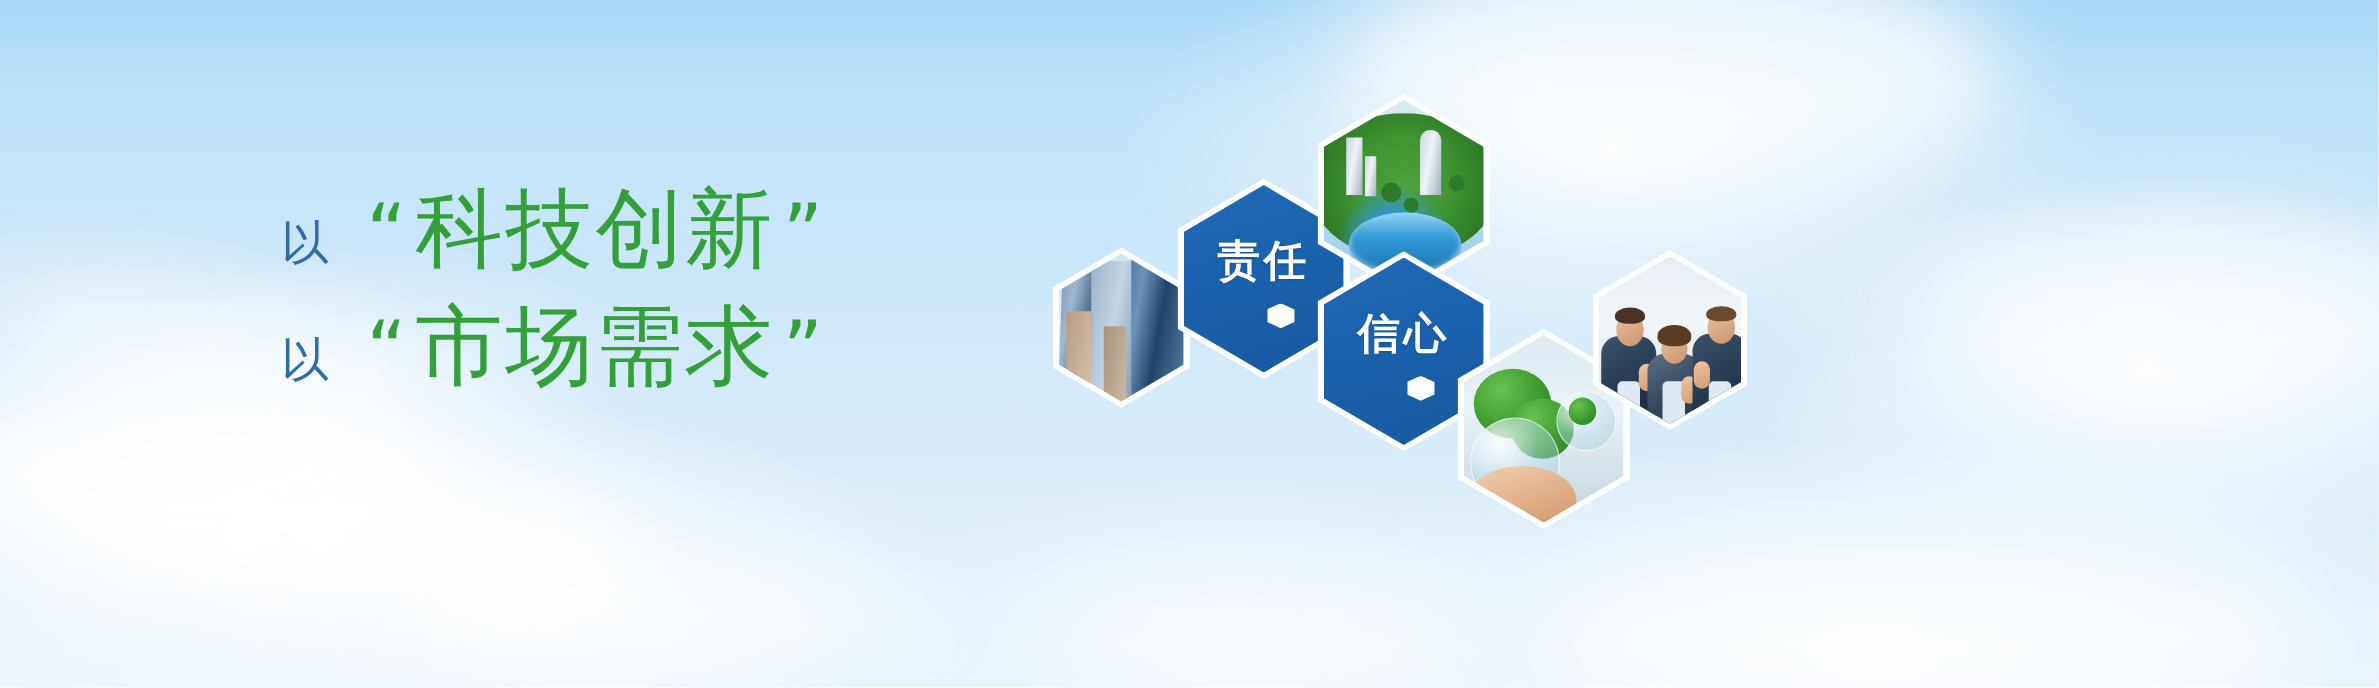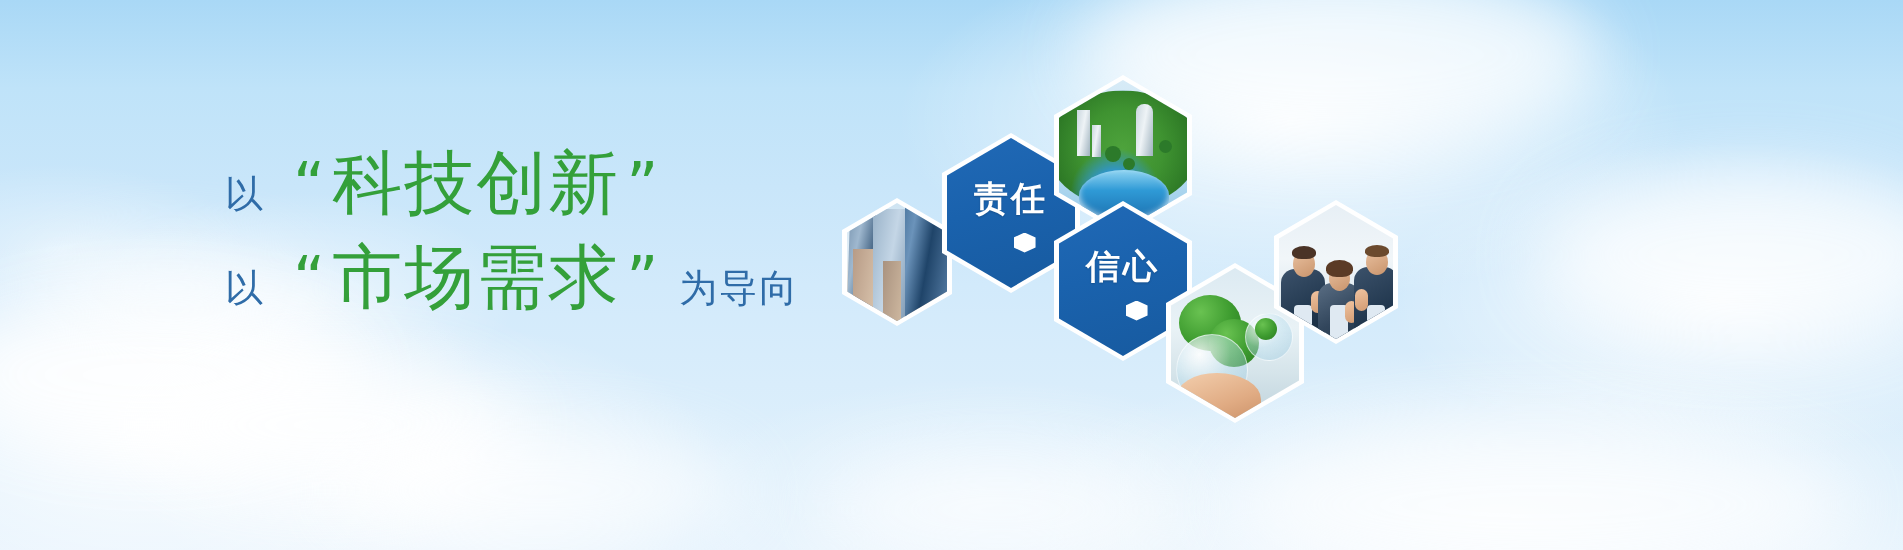--- a/index.html
+++ b/index.html
@@ -154,40 +154,39 @@
       <span class="gap-s"></span>
     </div>
 
     <div class="line">
       <span class="t-small">以</span>
       <span class="gap"></span>
       <span class="t-quote">“</span>
       <span class="t-main">市场需求</span>
       <span class="t-quote">”</span>
       <span class="gap-s"></span>
-      <span class="t-small">为导向</span>
     </div>
 
   </div>
 
   <div class="hexes">
 
     <div class="hex" style="left:12px;top:143px;width:110px;height:128px;">
       <div class="hex-inner">
         <div class="art art-city">
           <div class="bld b1"></div>
             <div class="bld b2"></div>
             <div class="bld b3"></div>
           <div class="bld b4"></div>
             <div class="bld b5"></div>
         </div>
       </div>
     </div>
 
-    <div class="hex hex-blue" style="left:112px;top:78px;width:138px;height:160px;">
+    <div class="hex hex-blue" style="left:112px;top:88px;width:138px;height:160px;">
       <div class="hex-inner">
         <span class="hex-label">责任</span>
         <span class="hex-dot" style="left:52%;top:63%;"></span>
       </div>
     </div>
 
 
     <div class="hex" style="left:224px;top:20px;width:138px;height:160px;">
       <div class="hex-inner">
         <div class="art art-earth">

